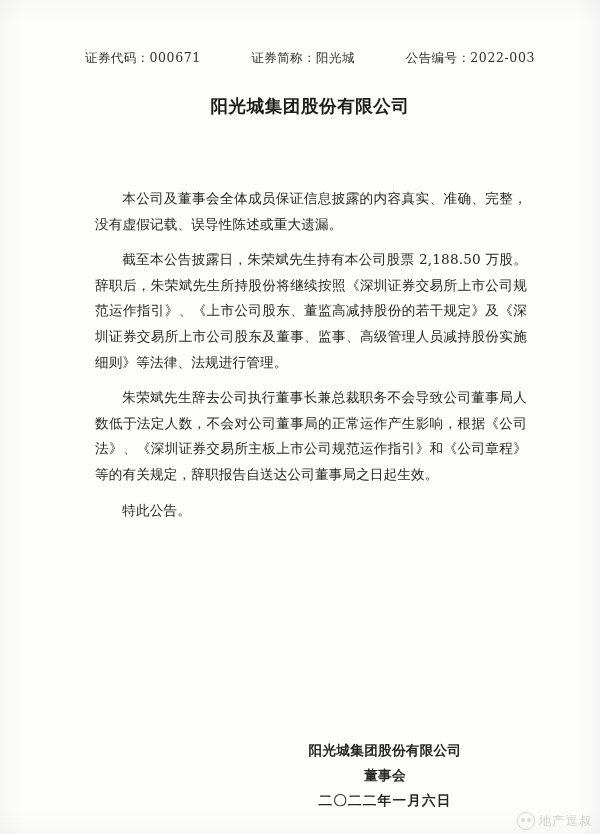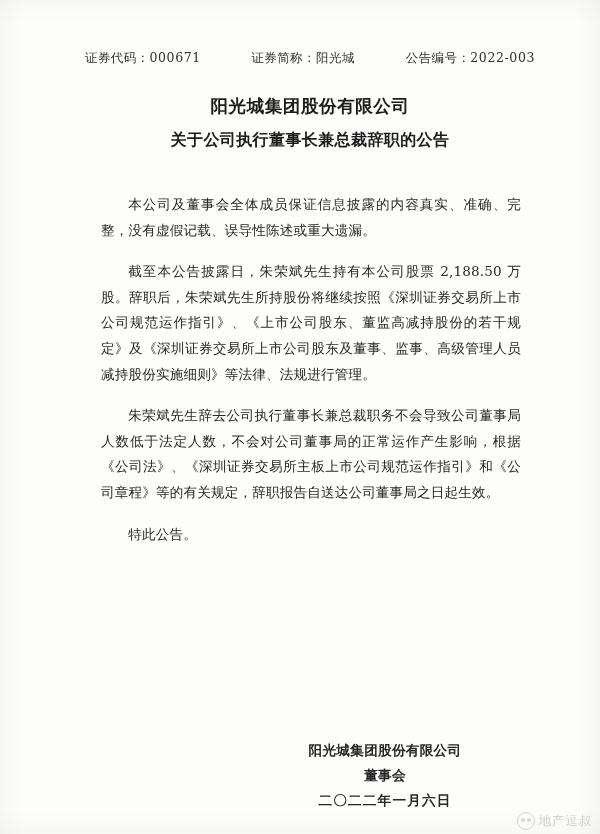--- a/index.html
+++ b/index.html
@@ -79,21 +79,21 @@
   }
 
   
   .body-block {
     position: absolute;
     top: 176px;
     left: 0;
     width: 452px;
   }
   p.para {
-    margin: 16px;
+    margin: 10px;
     font-size: 13.6px;
     line-height: 25.6px;
     color: #272727;
     text-align: justify;
     text-justify: inter-character;
     text-indent: 2em;
     letter-spacing: 0.15px;
     word-break: break-all;
   }
   p.para + p.para {
@@ -182,21 +182,20 @@
   <div class="content">
 
     <div class="code-line">
       <span class="seg"><span>证券代码：</span><span class="val">000671</span></span>
       <span class="seg"><span>证券简称：</span><span class="val">阳光城</span></span>
       <span class="seg"><span>公告编号：</span><span class="val">2022-003</span></span>
     </div>
 
     <div class="title-block">
       <div class="title-1">阳光城集团股份有限公司</div>
-      <div class="title-2">关于公司执行董事长兼总裁辞职的公告</div>
     </div>
 
     <div class="body-block">
       <p class="para">本公司及董事会全体成员保证信息披露的内容真实、准确、完整，没有虚假记载、误导性陈述或重大遗漏。</p>
       <p class="para">截至本公告披露日，朱荣斌先生持有本公司股票 2,188.50 万股。辞职后，朱荣斌先生所持股份将继续按照《深圳证券交易所上市公司规范运作指引》、《上市公司股东、董监高减持股份的若干规定》及《深圳证券交易所上市公司股东及董事、监事、高级管理人员减持股份实施细则》等法律、法规进行管理。</p>
       <p class="para">朱荣斌先生辞去公司执行董事长兼总裁职务不会导致公司董事局人数低于法定人数，不会对公司董事局的正常运作产生影响，根据《公司法》、《深圳证券交易所主板上市公司规范运作指引》和《公司章程》等的有关规定，辞职报告自送达公司董事局之日起生效。</p>
       <p class="para">特此公告。</p>
     </div>
 
     <div class="sign-block">

